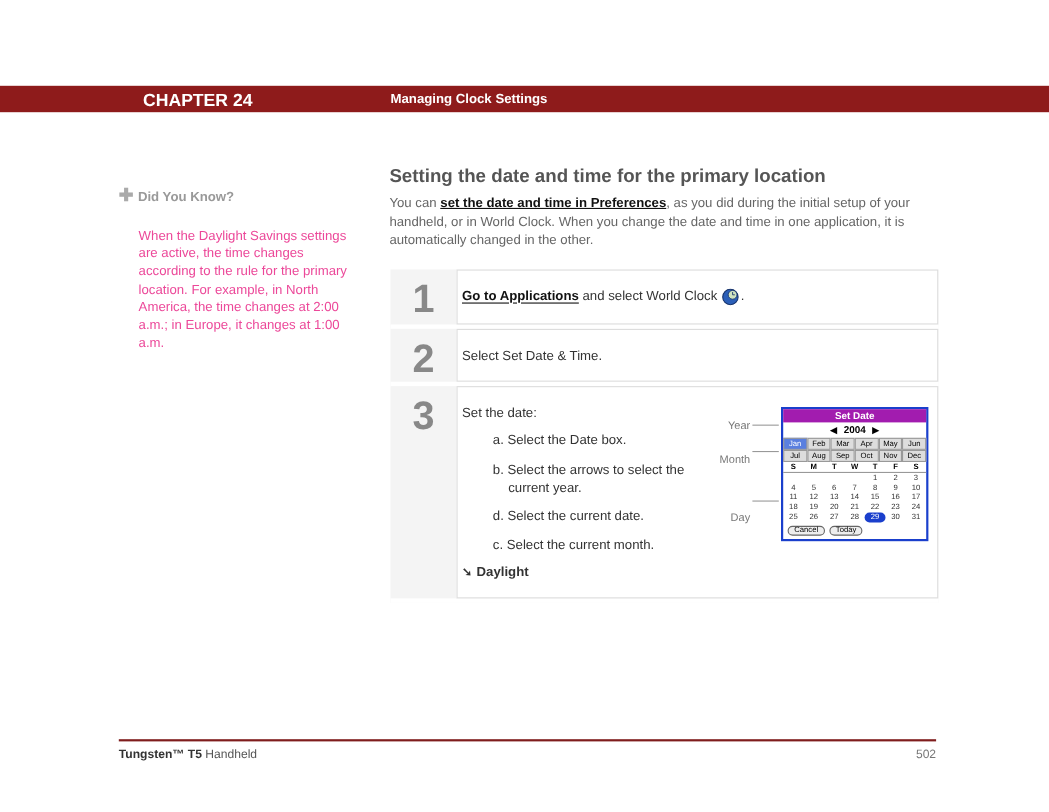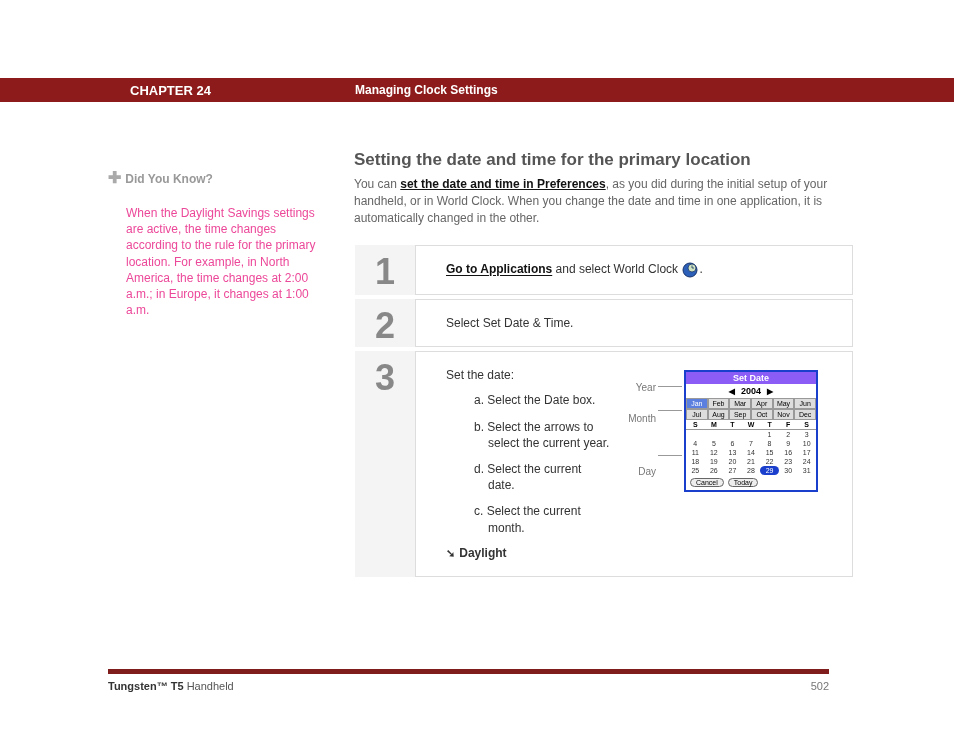--- a/index.html
+++ b/index.html
@@ -5,21 +5,21 @@
   body { 
     margin:0; padding:0; font-family:Arial, Helvetica, sans-serif; 
     font-size:12px; color:#333; background:#fff; width:954px; height:738px; 
     position:relative;
   }
   .topbar{
     position:absolute; top:78px; left:0; right:0; height:24px; 
     background:#8e1b1b;
   }
   .topbar .chapter{
-    position:absolute; left:130px; top:5px; color:#fff; font-weight:bold; font-size:13px;
+    position:absolute; left:130px; top:5px; color:#fff; font-weight:bold; font-size:16px;
   }
   .topbar .section{
     position:absolute; left:355px; top:5px; color:#fff; font-weight:bold; font-size:12px;
   }
   .sidebar{
     position:absolute; left:108px; top:168px; width:220px;
   }
   .plus{
     color:#aaa; font-weight:bold; font-size:16px; display:inline-block; width:14px;
   }
@@ -45,21 +45,21 @@
     border:1px solid #fff;
   }
   .step{
     display:flex; background:#f4f4f4; border-bottom:4px solid #fff;
   }
   .step .num{
     width:60px; min-width:60px; text-align:center; font-weight:bold; color:#888; 
     font-size:36px; padding-top:6px; font-family:Arial,Helvetica,sans-serif;
   }
   .step .body{
-    flex:1; background:#fff; border:1px solid #ddd; padding:16px 30px; font-size:12px; color:#333;
+    flex:1; background:#fff; border:1px solid #ddd; padding:16px 4px; font-size:12px; color:#333;
     display:flex; gap:12px;
   }
   .step .body .txt{flex:1;}
   .step .body .link2{color:#111; font-weight:bold; text-decoration:underline;}
   .substeps{margin-top:10px;}
   .substeps div{margin-bottom:10px; padding-left:14px; text-indent:-14px; line-height:1.35;margin-left:28px;}
   .continued{font-weight:bold; color:#333; margin-top:6px;}
   .arrow{font-size:11px; margin-right:4px;}
   .icon-clock{
     display:inline-block; width:16px; height:16px; vertical-align:middle; position:relative; margin:0 1px;
@@ -68,21 +68,21 @@
     width:200px; position:relative; font-size:9px; color:#666;
   }
   .cal-labels{position:absolute; left:0; top:14px; font-size:10px; color:#777;}
   .cal-labels div{margin-bottom:20px; text-align:right; width:34px;}
   .cal-lines{position:absolute; left:36px; top:18px;}
   .cal-lines div{border-top:1px solid #999; width:24px; margin-bottom:23px;}
   .cal-box{
     position:absolute; left:62px; top:2px; width:130px; border:2px solid #1a3fcc; background:#fff;
   }
   .cal-title{
-    background:#8b5cf6; color:#fff; text-align:center; font-weight:bold; font-size:9px; padding:1px 0;
+    background:#a21caf; color:#fff; text-align:center; font-weight:bold; font-size:9px; padding:1px 0;
     font-family:Arial,sans-serif;
   }
   .cal-year{
     text-align:center; font-weight:bold; padding:2px 0; font-size:9px; color:#000;
     display:flex; justify-content:center; align-items:center; gap:6px;
   }
   .cal-year .tri{font-size:8px; color:#000;}
   .cal-months{
     display:grid; grid-template-columns:repeat(6,1fr); font-size:7px; text-align:center;
     border-collapse:collapse; color:#000;
@@ -94,21 +94,21 @@
     border-bottom:1px solid #999; color:#000; padding:1px 0;
   }
   .cal-grid{
     display:grid; grid-template-columns:repeat(7,1fr); font-size:7px; text-align:center; color:#333;
   }
   .cal-grid span{padding:1px 0;}
   .cal-grid .sel{background:#1a3fcc; color:#fff; border-radius:6px;}
   .cal-btns{display:flex; gap:4px; justify-content:flex-start; padding:3px 4px;}
   .cal-btns span{border:1px solid #666; border-radius:8px; padding:0px 5px; font-size:7px; color:#000; background:#eee;}
   .footer{
-    position:absolute; left:108px; bottom:46px; right:125px; border-top:5px solid #7f1d1d; padding-top:6px;
+    position:absolute; left:108px; bottom:46px; right:103px; border-top:2px solid #7f1d1d; padding-top:6px;
     display:flex; justify-content:space-between; color:#777; font-size:11px;
   }
   .footer .prod{color:#555;}
   .footer .prod b{color:#333;}
 </style>
 </head>
 <body>
 
 <div class="topbar">
   <span class="chapter">CHAPTER 24</span>

